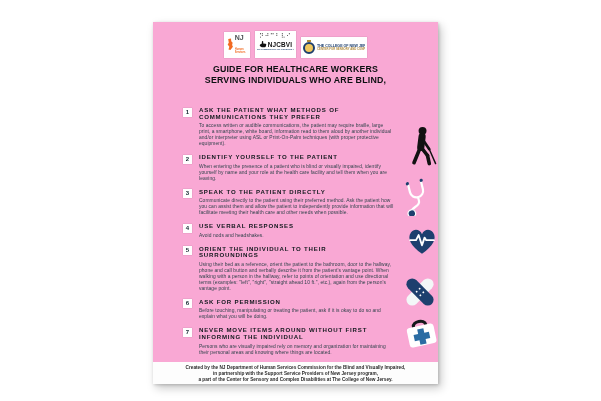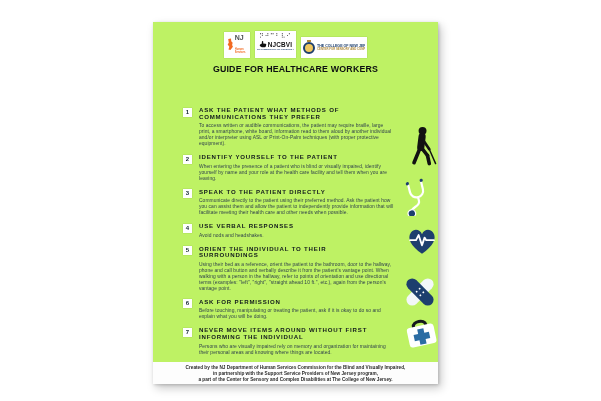--- a/index.html
+++ b/index.html
@@ -2,21 +2,21 @@
 <html><head>
 <meta charset="utf-8">
 <style>
   html,body{margin:0;padding:0;}
   body{
     width:601px;height:401px;background:#ffffff;overflow:hidden;position:relative;
     font-family:"Liberation Sans", sans-serif;
   }
   .poster{
     position:absolute;left:153px;top:22px;width:285px;height:362px;
-    background:#bef264;
+    background:#f9a8d4;
     box-shadow:3px 4px 9px rgba(0,0,0,.22), 1px 1px 3px rgba(0,0,0,.18);
   }
   
   .logos{position:absolute;top:9px;left:0;right:0;display:flex;justify-content:center;align-items:flex-end;gap:5px;}
   .logo{background:#ffffff;box-shadow:0 0 1px rgba(0,0,0,.25);}
   .logo-nj{width:26px;height:26px;box-sizing:border-box;padding:2px 1px 1px 2px;display:flex;gap:1px;}
   .logo-nj .nj-col{display:flex;flex-direction:column;overflow:hidden;}
   .logo-nj .nj-acr{font-size:7px;font-weight:700;color:#4a4f52;line-height:8px;}
   .logo-nj .nj-sub{font-size:2.6px;line-height:3px;color:#f26a21;font-weight:700;margin-top:6px;}
   .logo-njcbvi{width:41px;height:27px;box-sizing:border-box;padding:2px 2px 1px;text-align:center;overflow:hidden;}
@@ -86,20 +86,21 @@
       <span class="seal"></span>
       <div class="tcnj-col">
         <div class="tcnj-line1">THE COLLEGE OF NEW JERSEY</div>
         <div class="tcnj-line2">CENTER FOR SENSORY AND COMPLEX DISABILITIES</div>
       </div>
     </div>
   </div>
 
   <div class="title">
     <div>GUIDE FOR HEALTHCARE WORKERS</div>
+    <div>SERVING INDIVIDUALS WHO ARE BLIND,</div>
   </div>
 
   <div class="sections">
     <div class="section">
       <div class="badge">1</div>
       <div class="sec-text">
         <div class="sec-heading">ASK THE PATIENT WHAT METHODS OF
 COMMUNICATIONS THEY PREFER</div>
         <div class="sec-body">To access written or audible communications, the patient may require braille, large print, a smartphone, white board, information read to them aloud by another individual and/or interpreter using ASL or Print-On-Palm techniques (with proper protective equipment).</div>
       </div>

